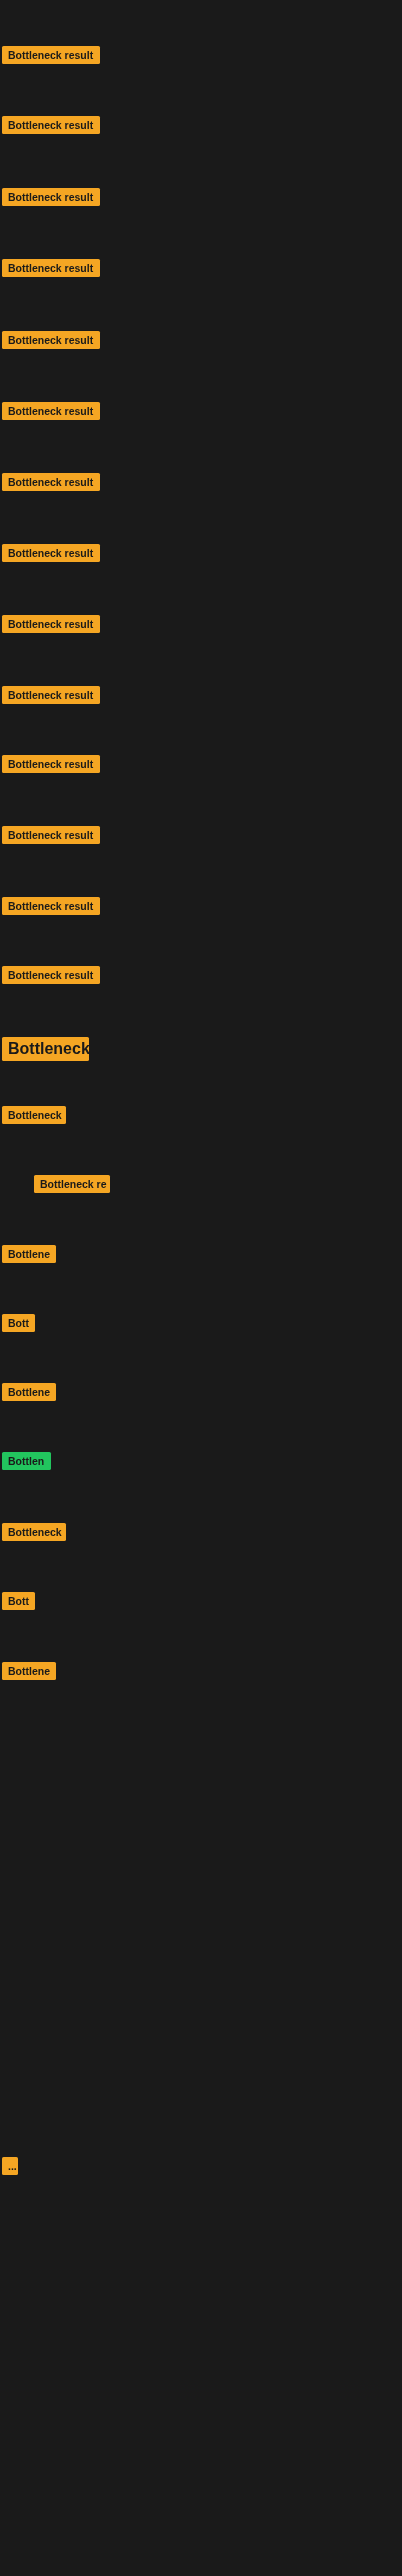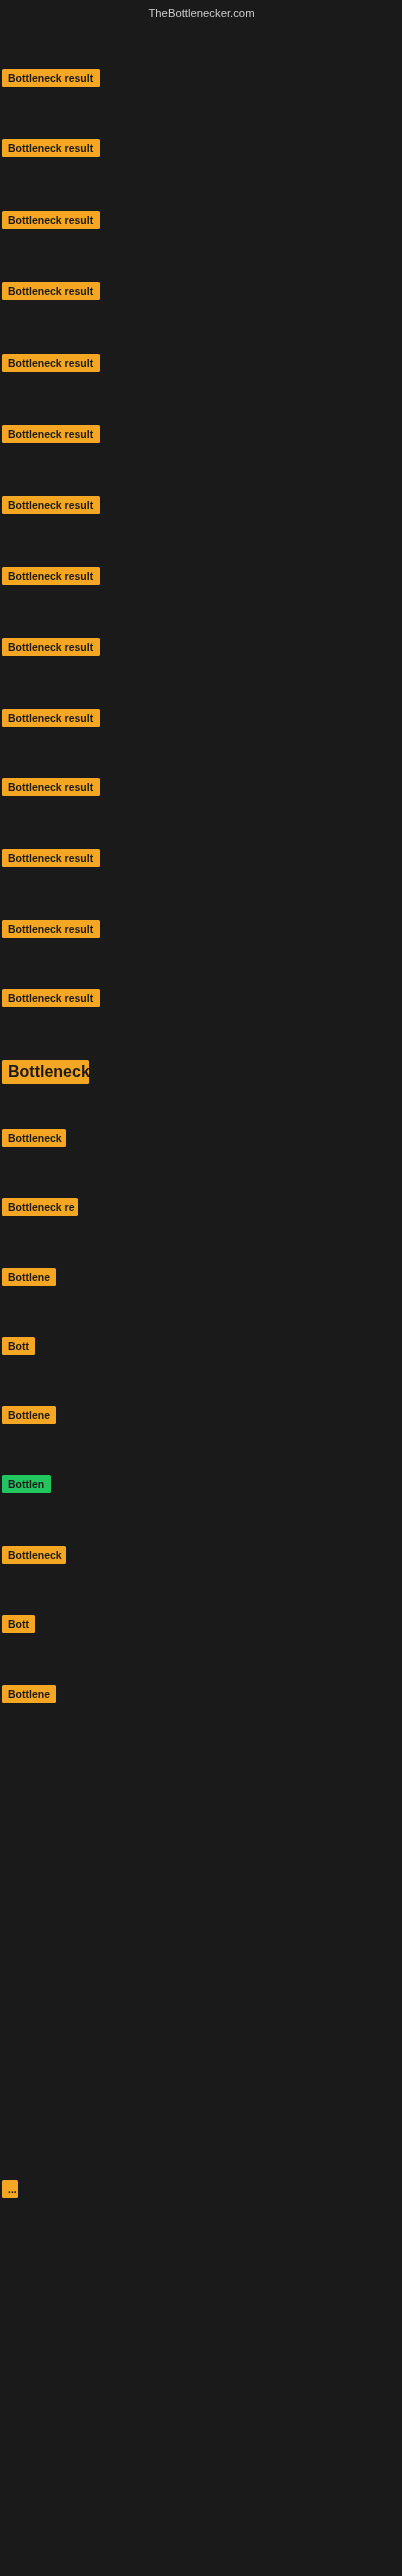--- a/index.html
+++ b/index.html
@@ -15,42 +15,39 @@
       font-family: Arial, sans-serif;
       position: relative;
     }
 
   </style>
 </head>
 <body>
 
 <div style="position:relative; width:403px; min-height:2576px; background:#1a1a1a;">
 
-  <div style="text-align:center; padding: 4.8px 0 3.2px 0;">
-    <span style="color:#cccccc; font-size:11.3px; font-family:Arial,sans-serif;">TheBottlenecker.com</span>
-  </div>
 
   <div id="items-container" style="position:relative; width:100%; min-height:2415px;padding-left:8px;">
   <div style="position: absolute; top: 46px; left: 1.6px;"><div style="display: inline-block; background-color: rgb(245, 166, 35); color: rgb(26, 26, 26); font-size: 10.5px; font-weight: bold; padding: 3.2px 6.4px; border-radius: 1.6px; font-family: Arial, sans-serif; white-space: nowrap; overflow: hidden; max-width: 105px;">Bottleneck result</div></div>
       <div style="position: absolute; top: 116px; left: 1.6px;"><div style="display: inline-block; background-color: rgb(245, 166, 35); color: rgb(26, 26, 26); font-size: 10.5px; font-weight: bold; padding: 3.2px 6.4px; border-radius: 1.6px; font-family: Arial, sans-serif; white-space: nowrap; overflow: hidden; max-width: 105px;">Bottleneck result</div></div>
       <div style="position: absolute; top: 188px; left: 1.6px;"><div style="display: inline-block; background-color: rgb(245, 166, 35); color: rgb(26, 26, 26); font-size: 10.5px; font-weight: bold; padding: 3.2px 6.4px; border-radius: 1.6px; font-family: Arial, sans-serif; white-space: nowrap; overflow: hidden; max-width: 105px;">Bottleneck result</div></div>
       <div style="position: absolute; top: 259px; left: 1.6px;"><div style="display: inline-block; background-color: rgb(245, 166, 35); color: rgb(26, 26, 26); font-size: 10.5px; font-weight: bold; padding: 3.2px 6.4px; border-radius: 1.6px; font-family: Arial, sans-serif; white-space: nowrap; overflow: hidden; max-width: 105px;">Bottleneck result</div></div>
       <div style="position: absolute; top: 331px; left: 1.6px;"><div style="display: inline-block; background-color: rgb(245, 166, 35); color: rgb(26, 26, 26); font-size: 10.5px; font-weight: bold; padding: 3.2px 6.4px; border-radius: 1.6px; font-family: Arial, sans-serif; white-space: nowrap; overflow: hidden; max-width: 105px;">Bottleneck result</div></div>
       <div style="position: absolute; top: 402px; left: 1.6px;"><div style="display: inline-block; background-color: rgb(245, 166, 35); color: rgb(26, 26, 26); font-size: 10.5px; font-weight: bold; padding: 3.2px 6.4px; border-radius: 1.6px; font-family: Arial, sans-serif; white-space: nowrap; overflow: hidden; max-width: 105px;">Bottleneck result</div></div>
       <div style="position: absolute; top: 473px; left: 1.6px;"><div style="display: inline-block; background-color: rgb(245, 166, 35); color: rgb(26, 26, 26); font-size: 10.5px; font-weight: bold; padding: 3.2px 6.4px; border-radius: 1.6px; font-family: Arial, sans-serif; white-space: nowrap; overflow: hidden; max-width: 105px;">Bottleneck result</div></div>
       <div style="position: absolute; top: 544px; left: 1.6px;"><div style="display: inline-block; background-color: rgb(245, 166, 35); color: rgb(26, 26, 26); font-size: 10.5px; font-weight: bold; padding: 3.2px 6.4px; border-radius: 1.6px; font-family: Arial, sans-serif; white-space: nowrap; overflow: hidden; max-width: 105px;">Bottleneck result</div></div>
       <div style="position: absolute; top: 615px; left: 1.6px;"><div style="display: inline-block; background-color: rgb(245, 166, 35); color: rgb(26, 26, 26); font-size: 10.5px; font-weight: bold; padding: 3.2px 6.4px; border-radius: 1.6px; font-family: Arial, sans-serif; white-space: nowrap; overflow: hidden; max-width: 105px;">Bottleneck result</div></div>
       <div style="position: absolute; top: 686px; left: 1.6px;"><div style="display: inline-block; background-color: rgb(245, 166, 35); color: rgb(26, 26, 26); font-size: 10.5px; font-weight: bold; padding: 3.2px 6.4px; border-radius: 1.6px; font-family: Arial, sans-serif; white-space: nowrap; overflow: hidden; max-width: 105px;">Bottleneck result</div></div>
       <div style="position: absolute; top: 755px; left: 1.6px;"><div style="display: inline-block; background-color: rgb(245, 166, 35); color: rgb(26, 26, 26); font-size: 10.5px; font-weight: bold; padding: 3.2px 6.4px; border-radius: 1.6px; font-family: Arial, sans-serif; white-space: nowrap; overflow: hidden; max-width: 105px;">Bottleneck result</div></div>
       <div style="position: absolute; top: 826px; left: 1.6px;"><div style="display: inline-block; background-color: rgb(245, 166, 35); color: rgb(26, 26, 26); font-size: 10.5px; font-weight: bold; padding: 3.2px 6.4px; border-radius: 1.6px; font-family: Arial, sans-serif; white-space: nowrap; overflow: hidden; max-width: 105px;">Bottleneck result</div></div>
       <div style="position: absolute; top: 897px; left: 1.6px;"><div style="display: inline-block; background-color: rgb(245, 166, 35); color: rgb(26, 26, 26); font-size: 10.5px; font-weight: bold; padding: 3.2px 6.4px; border-radius: 1.6px; font-family: Arial, sans-serif; white-space: nowrap; overflow: hidden; max-width: 105px;">Bottleneck result</div></div>
       <div style="position: absolute; top: 966px; left: 1.6px;"><div style="display: inline-block; background-color: rgb(245, 166, 35); color: rgb(26, 26, 26); font-size: 10.5px; font-weight: bold; padding: 3.2px 6.4px; border-radius: 1.6px; font-family: Arial, sans-serif; white-space: nowrap; overflow: hidden; max-width: 105px;">Bottleneck result</div></div>
       <div style="position: absolute; top: 1037px; left: 1.6px;"><div style="display: inline-block; background-color: rgb(245, 166, 35); color: rgb(26, 26, 26); font-size: 16px; font-weight: bold; padding: 3.2px 6.4px; border-radius: 1.6px; font-family: Arial, sans-serif; white-space: nowrap; overflow: hidden; max-width: 87px;">Bottleneck res</div></div>
       <div style="position: absolute; top: 1106px; left: 1.6px;"><div style="display: inline-block; background-color: rgb(245, 166, 35); color: rgb(26, 26, 26); font-size: 10.5px; font-weight: bold; padding: 3.2px 6.4px; border-radius: 1.6px; font-family: Arial, sans-serif; white-space: nowrap; overflow: hidden; max-width: 64px;">Bottleneck</div></div>
-      <div style="position: absolute; top: 1175px; left: 1.6px;"><div style="display: inline-block; background-color: rgb(245, 166, 35); color: rgb(26, 26, 26); font-size: 10.5px; font-weight: bold; padding: 3.2px 6.4px; border-radius: 1.6px; font-family: Arial, sans-serif; white-space: nowrap; overflow: hidden; max-width: 76px;">Bottleneck re</div></div>
+      <div style="position: absolute; top: 1175px; left: 1.6px;"><div style="display: inline-block; background-color: rgb(245, 166, 35); color: rgb(26, 26, 26); font-size: 10.5px; font-weight: bold; padding: 3.2px 6.4px; border-radius: 1.6px; font-family: Arial, sans-serif; white-space: nowrap; overflow: hidden; max-width: 76px; margin-left: 32px;">Bottleneck re</div></div>
       <div style="position: absolute; top: 1245px; left: 1.6px;"><div style="display: inline-block; background-color: rgb(245, 166, 35); color: rgb(26, 26, 26); font-size: 10.5px; font-weight: bold; padding: 3.2px 6.4px; border-radius: 1.6px; font-family: Arial, sans-serif; white-space: nowrap; overflow: hidden; max-width: 56px;">Bottlene</div></div>
       <div style="position: absolute; top: 1314px; left: 1.6px;"><div style="display: inline-block; background-color: rgb(245, 166, 35); color: rgb(26, 26, 26); font-size: 10.5px; font-weight: bold; padding: 3.2px 6.4px; border-radius: 1.6px; font-family: Arial, sans-serif; white-space: nowrap; overflow: hidden; max-width: 36px;">Bott</div></div>
       <div style="position: absolute; top: 1383px; left: 1.6px;"><div style="display: inline-block; background-color: rgb(245, 166, 35); color: rgb(26, 26, 26); font-size: 10.5px; font-weight: bold; padding: 3.2px 6.4px; border-radius: 1.6px; font-family: Arial, sans-serif; white-space: nowrap; overflow: hidden; max-width: 56px;">Bottlene</div></div>
       <div style="position: absolute; top: 1452px; left: 1.6px;"><div style="display: inline-block; background-color: #22c55e; color: rgb(26, 26, 26); font-size: 10.5px; font-weight: bold; padding: 3.2px 6.4px; border-radius: 1.6px; font-family: Arial, sans-serif; white-space: nowrap; overflow: hidden; max-width: 50px;">Bottlen</div></div>
       <div style="position: absolute; top: 1523px; left: 1.6px;"><div style="display: inline-block; background-color: rgb(245, 166, 35); color: rgb(26, 26, 26); font-size: 10.5px; font-weight: bold; padding: 3.2px 6.4px; border-radius: 1.6px; font-family: Arial, sans-serif; white-space: nowrap; overflow: hidden; max-width: 64px;">Bottleneck</div></div>
       <div style="position: absolute; top: 1592px; left: 1.6px;"><div style="display: inline-block; background-color: rgb(245, 166, 35); color: rgb(26, 26, 26); font-size: 10.5px; font-weight: bold; padding: 3.2px 6.4px; border-radius: 1.6px; font-family: Arial, sans-serif; white-space: nowrap; overflow: hidden; max-width: 36px;">Bott</div></div>
       <div style="position: absolute; top: 1662px; left: 1.6px;"><div style="display: inline-block; background-color: rgb(245, 166, 35); color: rgb(26, 26, 26); font-size: 10.5px; font-weight: bold; padding: 3.2px 6.4px; border-radius: 1.6px; font-family: Arial, sans-serif; white-space: nowrap; overflow: hidden; max-width: 56px;">Bottlene</div></div>
       <div style="position: absolute; top: 2157px; left: 1.6px;"><div style="display: inline-block; background-color: rgb(245, 166, 35); color: rgb(26, 26, 26); font-size: 10.5px; font-weight: bold; padding: 3.2px 6.4px; border-radius: 1.6px; font-family: Arial, sans-serif; white-space: nowrap; overflow: hidden; max-width: 16px;">...</div></div>
     </div>
 

